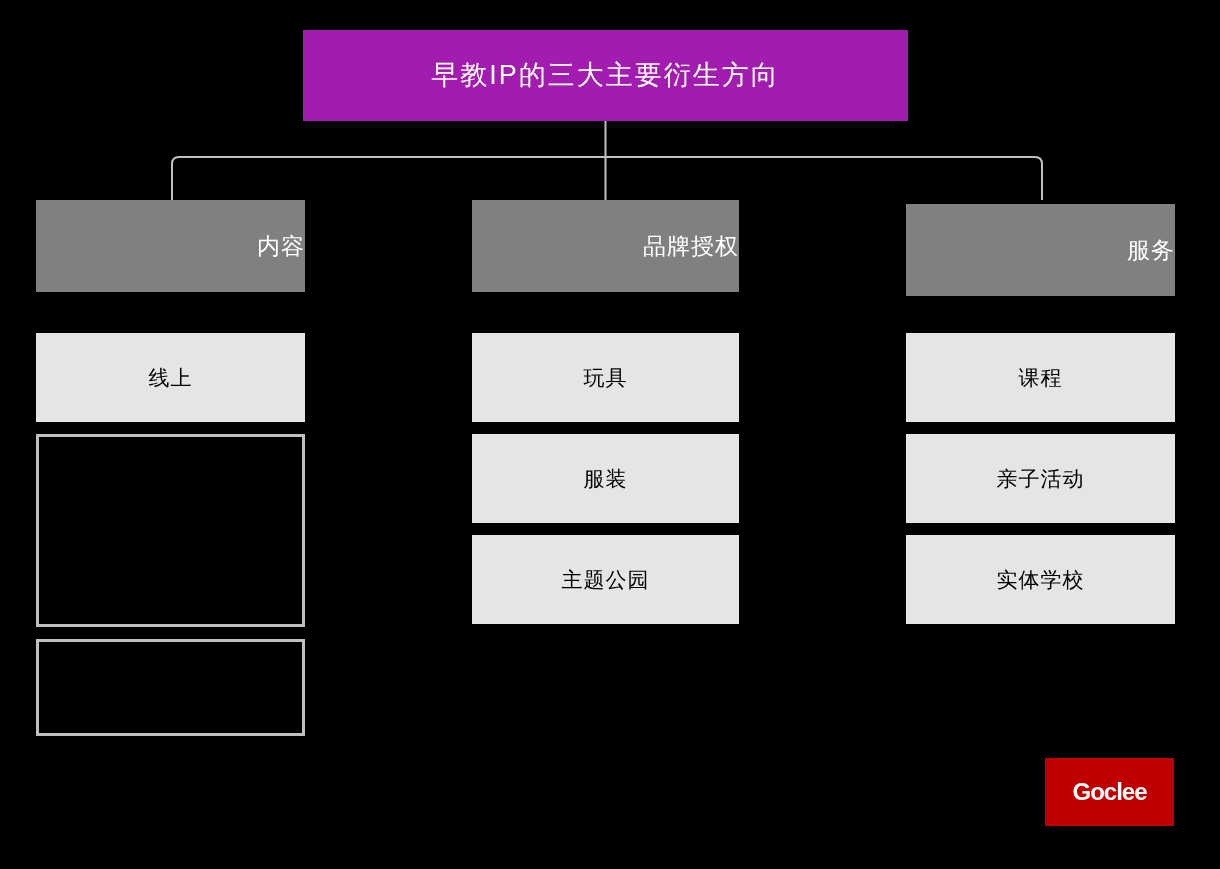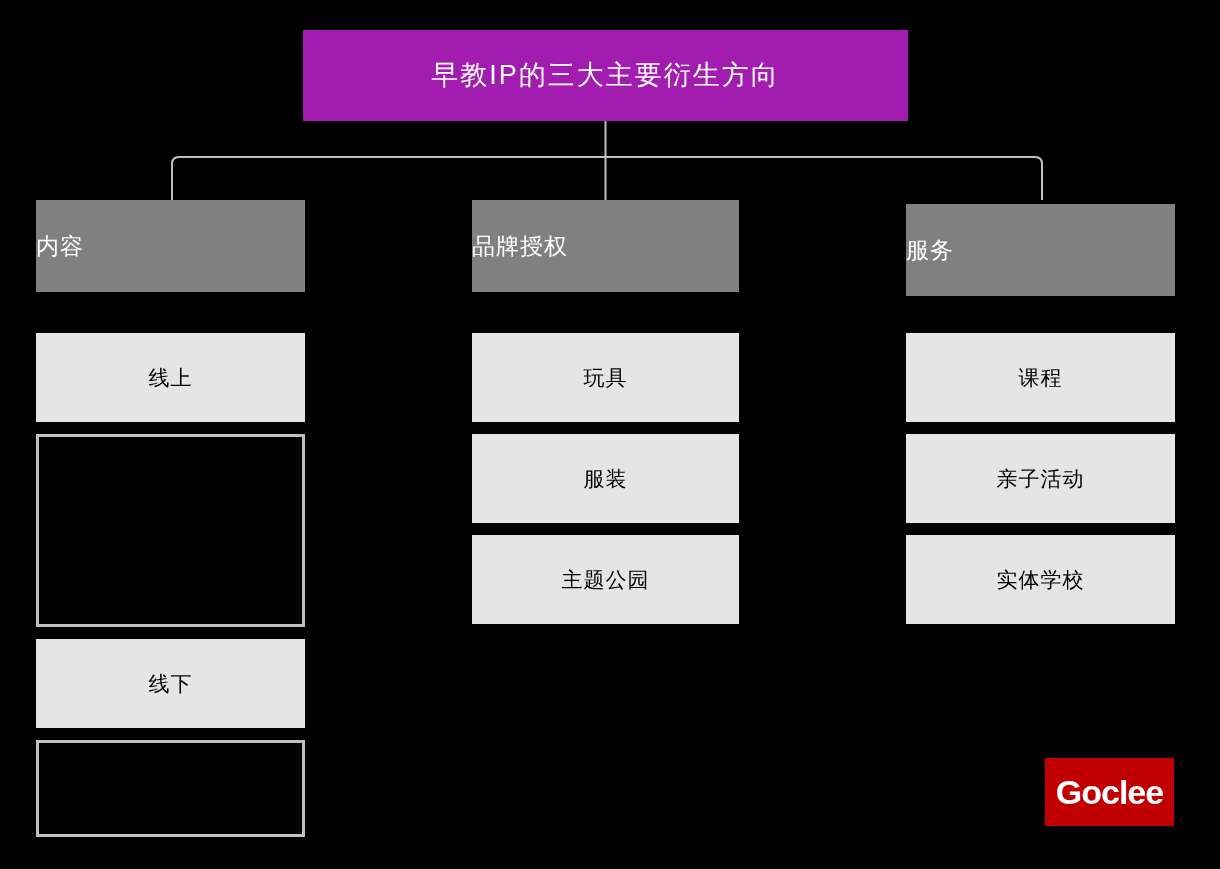--- a/index.html
+++ b/index.html
@@ -61,21 +61,21 @@
   }
   .col-0 { left: 36px;  width: 269px; }
   .col-1 { left: 472px; width: 267px; }
   .col-2 { left: 906px; width: 269px; }
 
   .head-box {
     background: #808080;
     color: #ffffff;
     display: flex;
     align-items: center;
-    justify-content: flex-start;
+    justify-content: flex-end;
     box-sizing: border-box;
     font-size: 23px;
     letter-spacing: 1px;
   }
   .col-0 .head-box { height: 92px; }
   .col-1 .head-box { height: 92px; }
   .col-2 .head-box { height: 92px; margin-top: 4px; }
 
   .leaf-list {
     position: absolute;
@@ -113,21 +113,21 @@
     top: 758px;
     width: 129px;
     height: 68px;
     background: #c00000;
     display: flex;
     align-items: center;
     justify-content: center;
   }
   .logo-text {
     color: #ffffff;
-    font-size: 34px;
+    font-size: 24px;
     font-weight: bold;
     letter-spacing: -1px;
   }
 </style>
 </head>
 <body>
 
 <div class="slide">
 
   <div class="title-box">
@@ -147,23 +147,20 @@
     <div class="head-box">
       <span>内容</span>
     </div>
     <div class="leaf-list">
       <div class="leaf-box">
         <span>线上</span>
       </div>
       <div class="leaf-box empty">
         <span></span>
       </div>
-      <div class="leaf-box">
-        <span>线下</span>
-      </div>
       <div class="leaf-box empty short">
         <span></span>
       </div>
     </div>
   </div>
 
   <div class="column col-2">
     <div class="head-box">
       <span>服务</span>
     </div>

